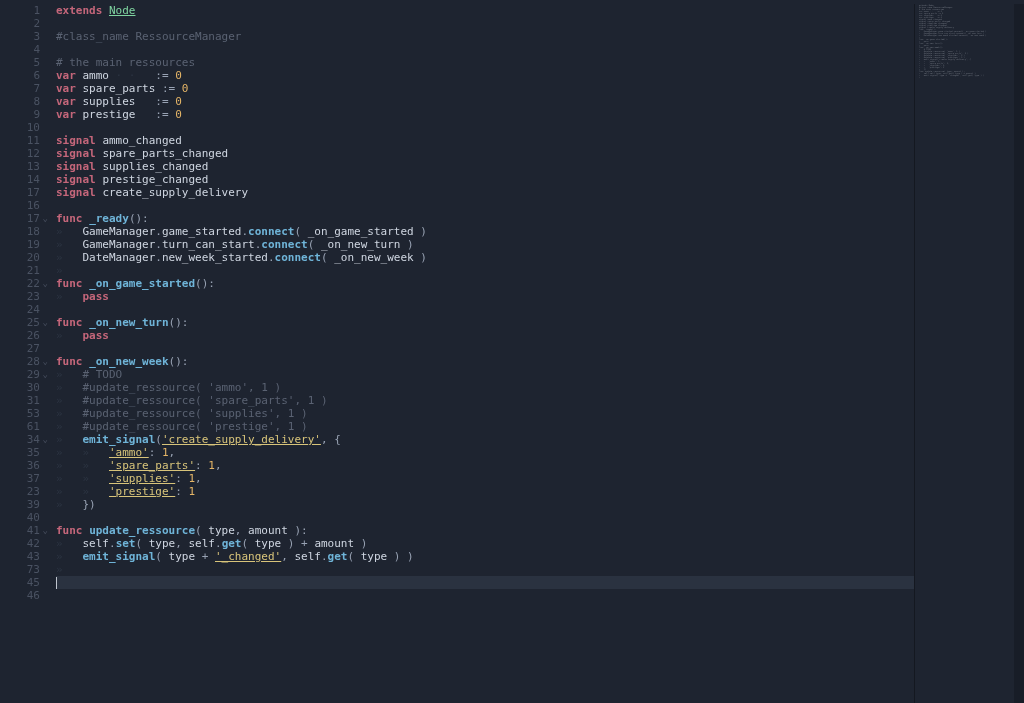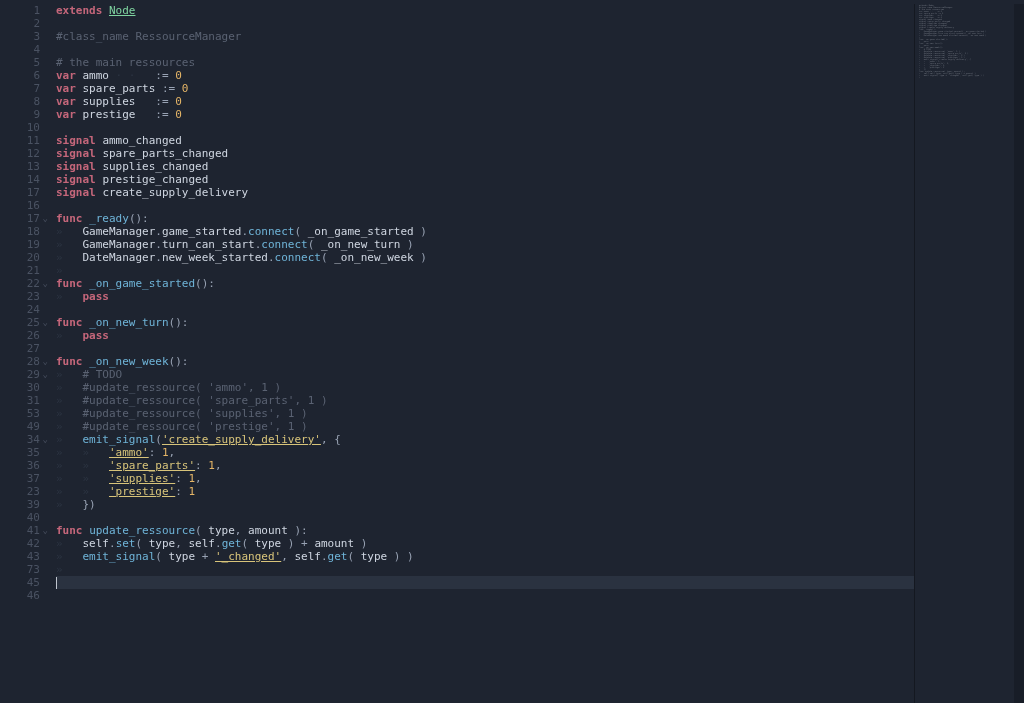--- a/index.html
+++ b/index.html
@@ -69,21 +69,21 @@
   .mm-line { font-size:2px; line-height:2px; white-space:pre; opacity:0.45; padding-left:4px;}
   .scrollbar-v {
     position: absolute;
     right: 0; top: 0;
     width: 10px; height: 100%;
     background: #181d27;
   }
   
   .kw   { color: #c4667a; font-weight: bold; }   
   .type { color: #7fd4a0; text-decoration: underline; }   
-  .fn   { color: #6fb4d8; }   
+  .fn   { color: #6fb4d8; font-weight: bold; }   
   .ident{ color: #cfd6e1; }   
   .op   { color: #98a2b3; }
   .num  { color: #e5b567; }
   .str  { color: #d8c47a; text-decoration: underline; }
   .cmt  { color: #5a6272; }
   .ws   { color: #2c3442; }   
 </style>
 </head>
 <body>
 
@@ -114,21 +114,21 @@
       <div class="gutter-line">23</div>
       <div class="gutter-line">24</div>
       <div class="gutter-line">25<span class="fold">⌄</span></div>
       <div class="gutter-line">26</div>
       <div class="gutter-line">27</div>
       <div class="gutter-line">28<span class="fold">⌄</span></div>
       <div class="gutter-line">29<span class="fold">⌄</span></div>
       <div class="gutter-line">30</div>
       <div class="gutter-line">31</div>
       <div class="gutter-line">53</div>
-      <div class="gutter-line">49</div>
+      <div class="gutter-line">61</div>
       <div class="gutter-line">34<span class="fold">⌄</span></div>
       <div class="gutter-line">35</div>
       <div class="gutter-line">36</div>
       <div class="gutter-line">37</div>
       <div class="gutter-line">23</div>
       <div class="gutter-line">39</div>
       <div class="gutter-line">40</div>
       <div class="gutter-line">41<span class="fold">⌄</span></div>
       <div class="gutter-line">42</div>
       <div class="gutter-line">43</div>

